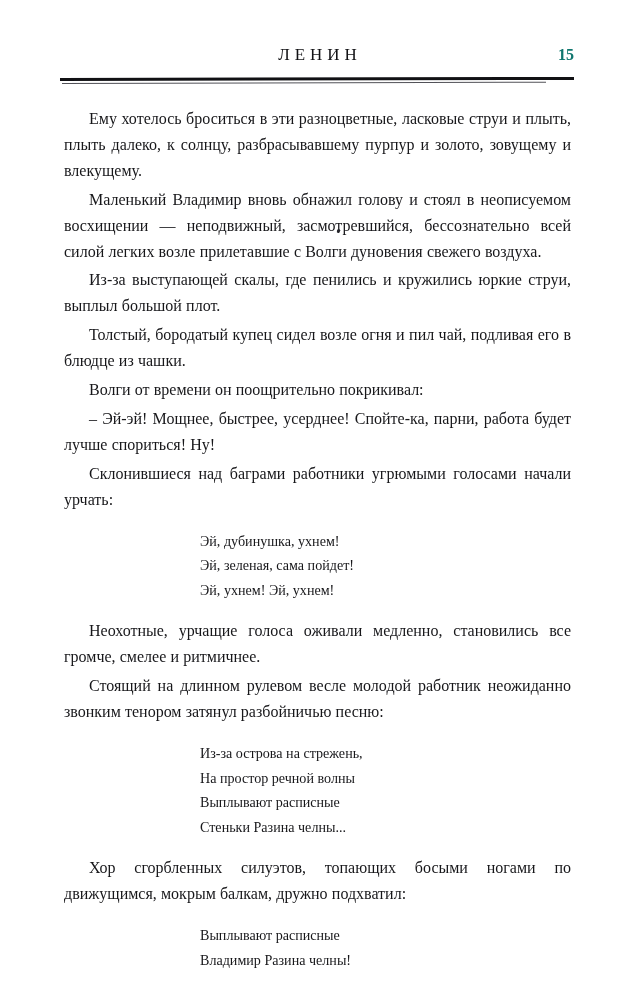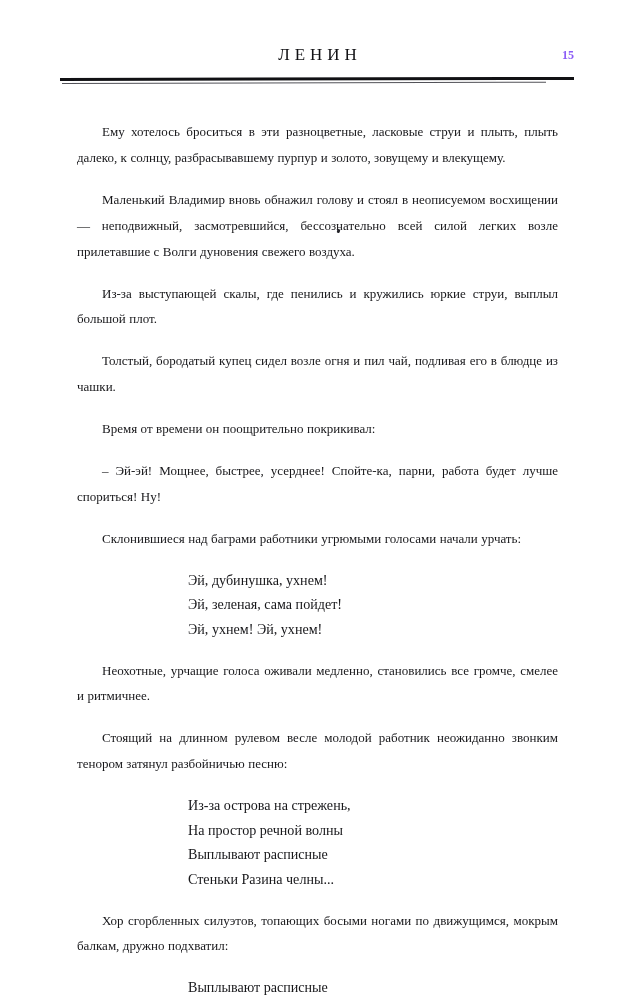--- a/index.html
+++ b/index.html
@@ -40,24 +40,24 @@
     font-size: 17px;
     line-height: 22px;
     letter-spacing: 5px;
     text-indent: 5px;
     color: #111114;
   }
   .runhead-folio {
     position: absolute;
     right: 0;
     top: 0;
-    font-size: 12px;
+    font-size: 16px;
     line-height: 22px;
     font-weight: bold;
-    color: #8b5cf6;
+    color: #0f766e;
   }
 
   
   .rule {
     position: absolute;
     left: 60px;
     top: 78px;
     width: 514px;
     height: 7px;
   }
@@ -85,32 +85,32 @@
 
   
   .column {
     position: absolute;
     left: 61px;
     top: 103px;
     width: 513px;
   }
 
   p.para {
-    margin: 16px;
-    font-size: 13px;
+    margin: 3px;
+    font-size: 16px;
     line-height: 25.9px;
     text-align: justify;
     text-indent: 25px;
     hyphens: manual;
     word-spacing: 0.2px;
   }
 
   
   .verse {
-    margin: 4px;
+    margin: 16px;
     padding-left: 123px;
   }
   .verse .line {
     font-size: 14.1px;
     line-height: 24.6px;
     text-align: left;
     white-space: pre;
   }
 
   
@@ -138,21 +138,21 @@
   <div class="rule">
     <div class="rule-thick"></div>
     <div class="rule-thin"></div>
   </div>
 
   <div class="column" id="text-column">
       <p class="para">Ему хотелось броситься в эти разноцветные, ласковые струи и плыть, плыть далеко, к солнцу, разбрасывавшему пурпур и золото, зовущему и влекущему.</p>
       <p class="para">Маленький Владимир вновь обнажил голову и стоял в неописуемом восхищении — неподвижный, засмотревшийся, бессознательно всей силой легких возле прилетавшие с Волги дуновения свежего воздуха.</p>
       <p class="para">Из-за выступающей скалы, где пенились и кружились юркие струи, выплыл большой плот.</p>
       <p class="para">Толстый, бородатый купец сидел возле огня и пил чай, подливая его в блюдце из чашки.</p>
-      <p class="para">Время от времени он поощрительно покрикивал:</p>
+      <p class="para">Волги от времени он поощрительно покрикивал:</p>
       <p class="para">– Эй-эй! Мощнее, быстрее, усерднее! Спойте-ка, парни, работа будет лучше спориться! Ну!</p>
       <p class="para">Склонившиеся над баграми работники угрюмыми голосами начали урчать:</p>
       <div class="verse">
         <div class="line">Эй, дубинушка, ухнем!</div>
         <div class="line">Эй, зеленая, сама пойдет!</div>
         <div class="line">Эй, ухнем! Эй, ухнем!</div>
       </div>
       <p class="para">Неохотные, урчащие голоса оживали медленно, становились все громче, смелее и ритмичнее.</p>
       <p class="para">Стоящий на длинном рулевом весле молодой работник неожиданно звонким тенором затянул разбойничью песню:</p>
       <div class="verse">

